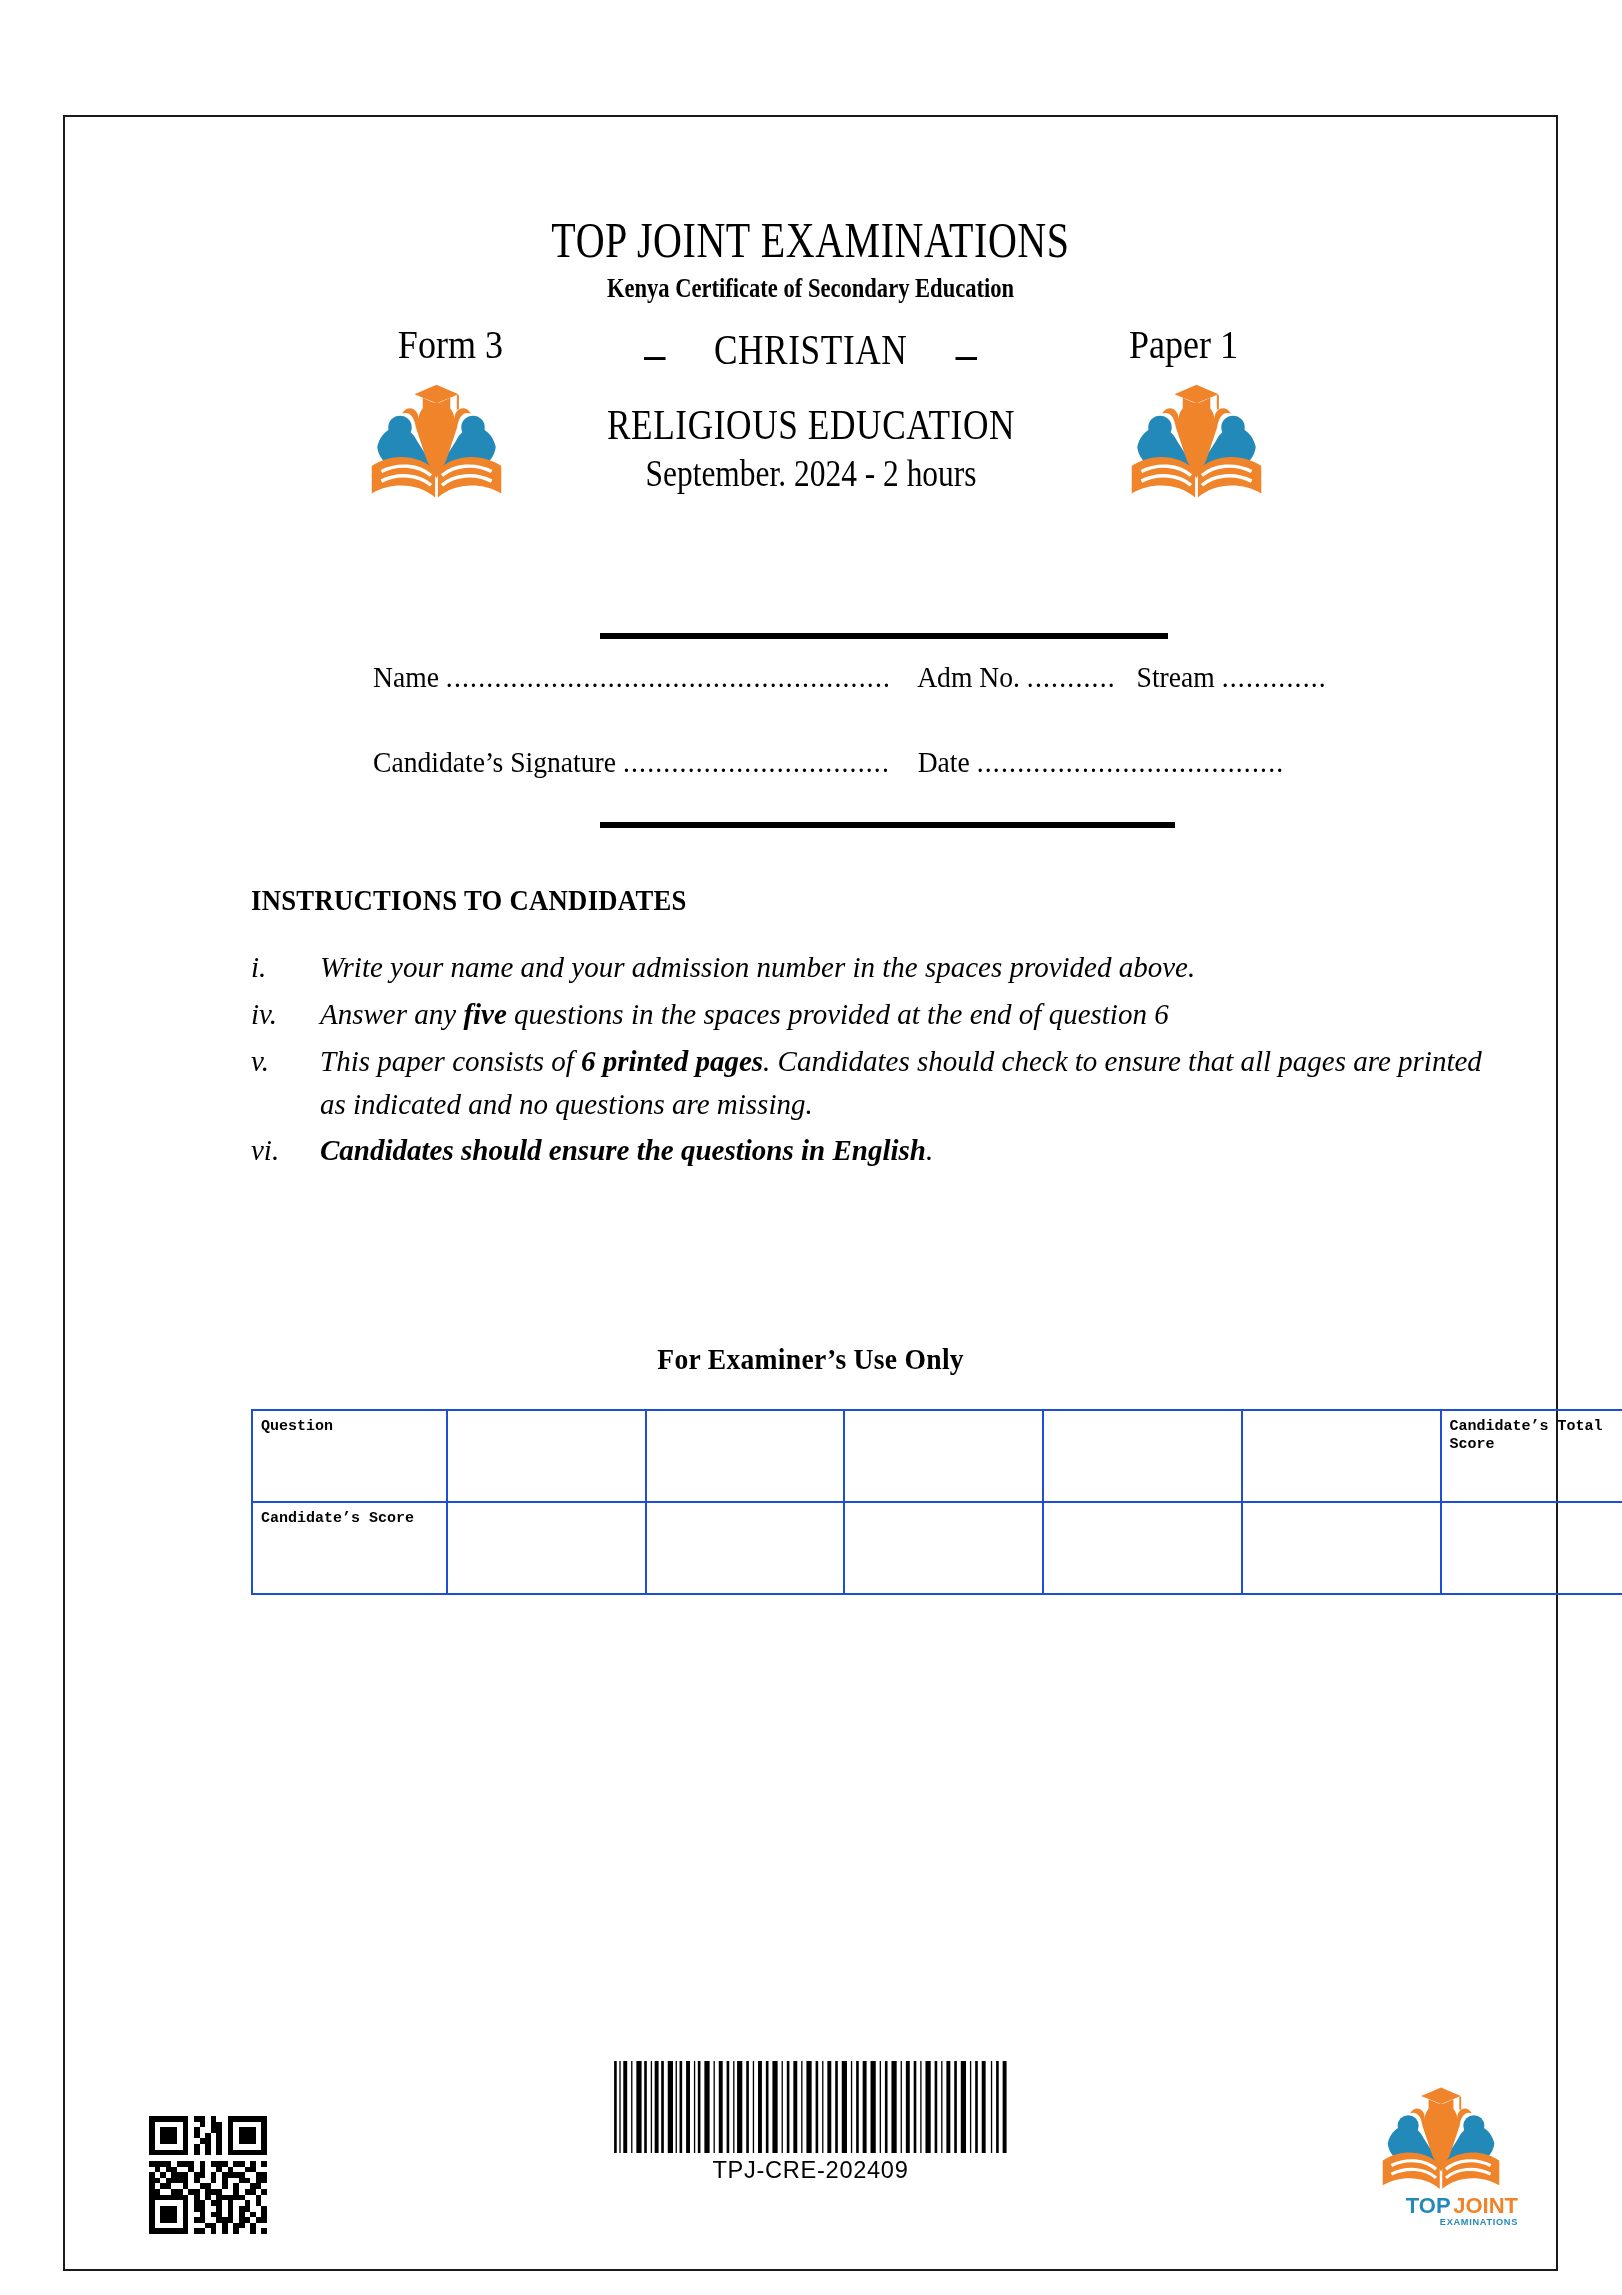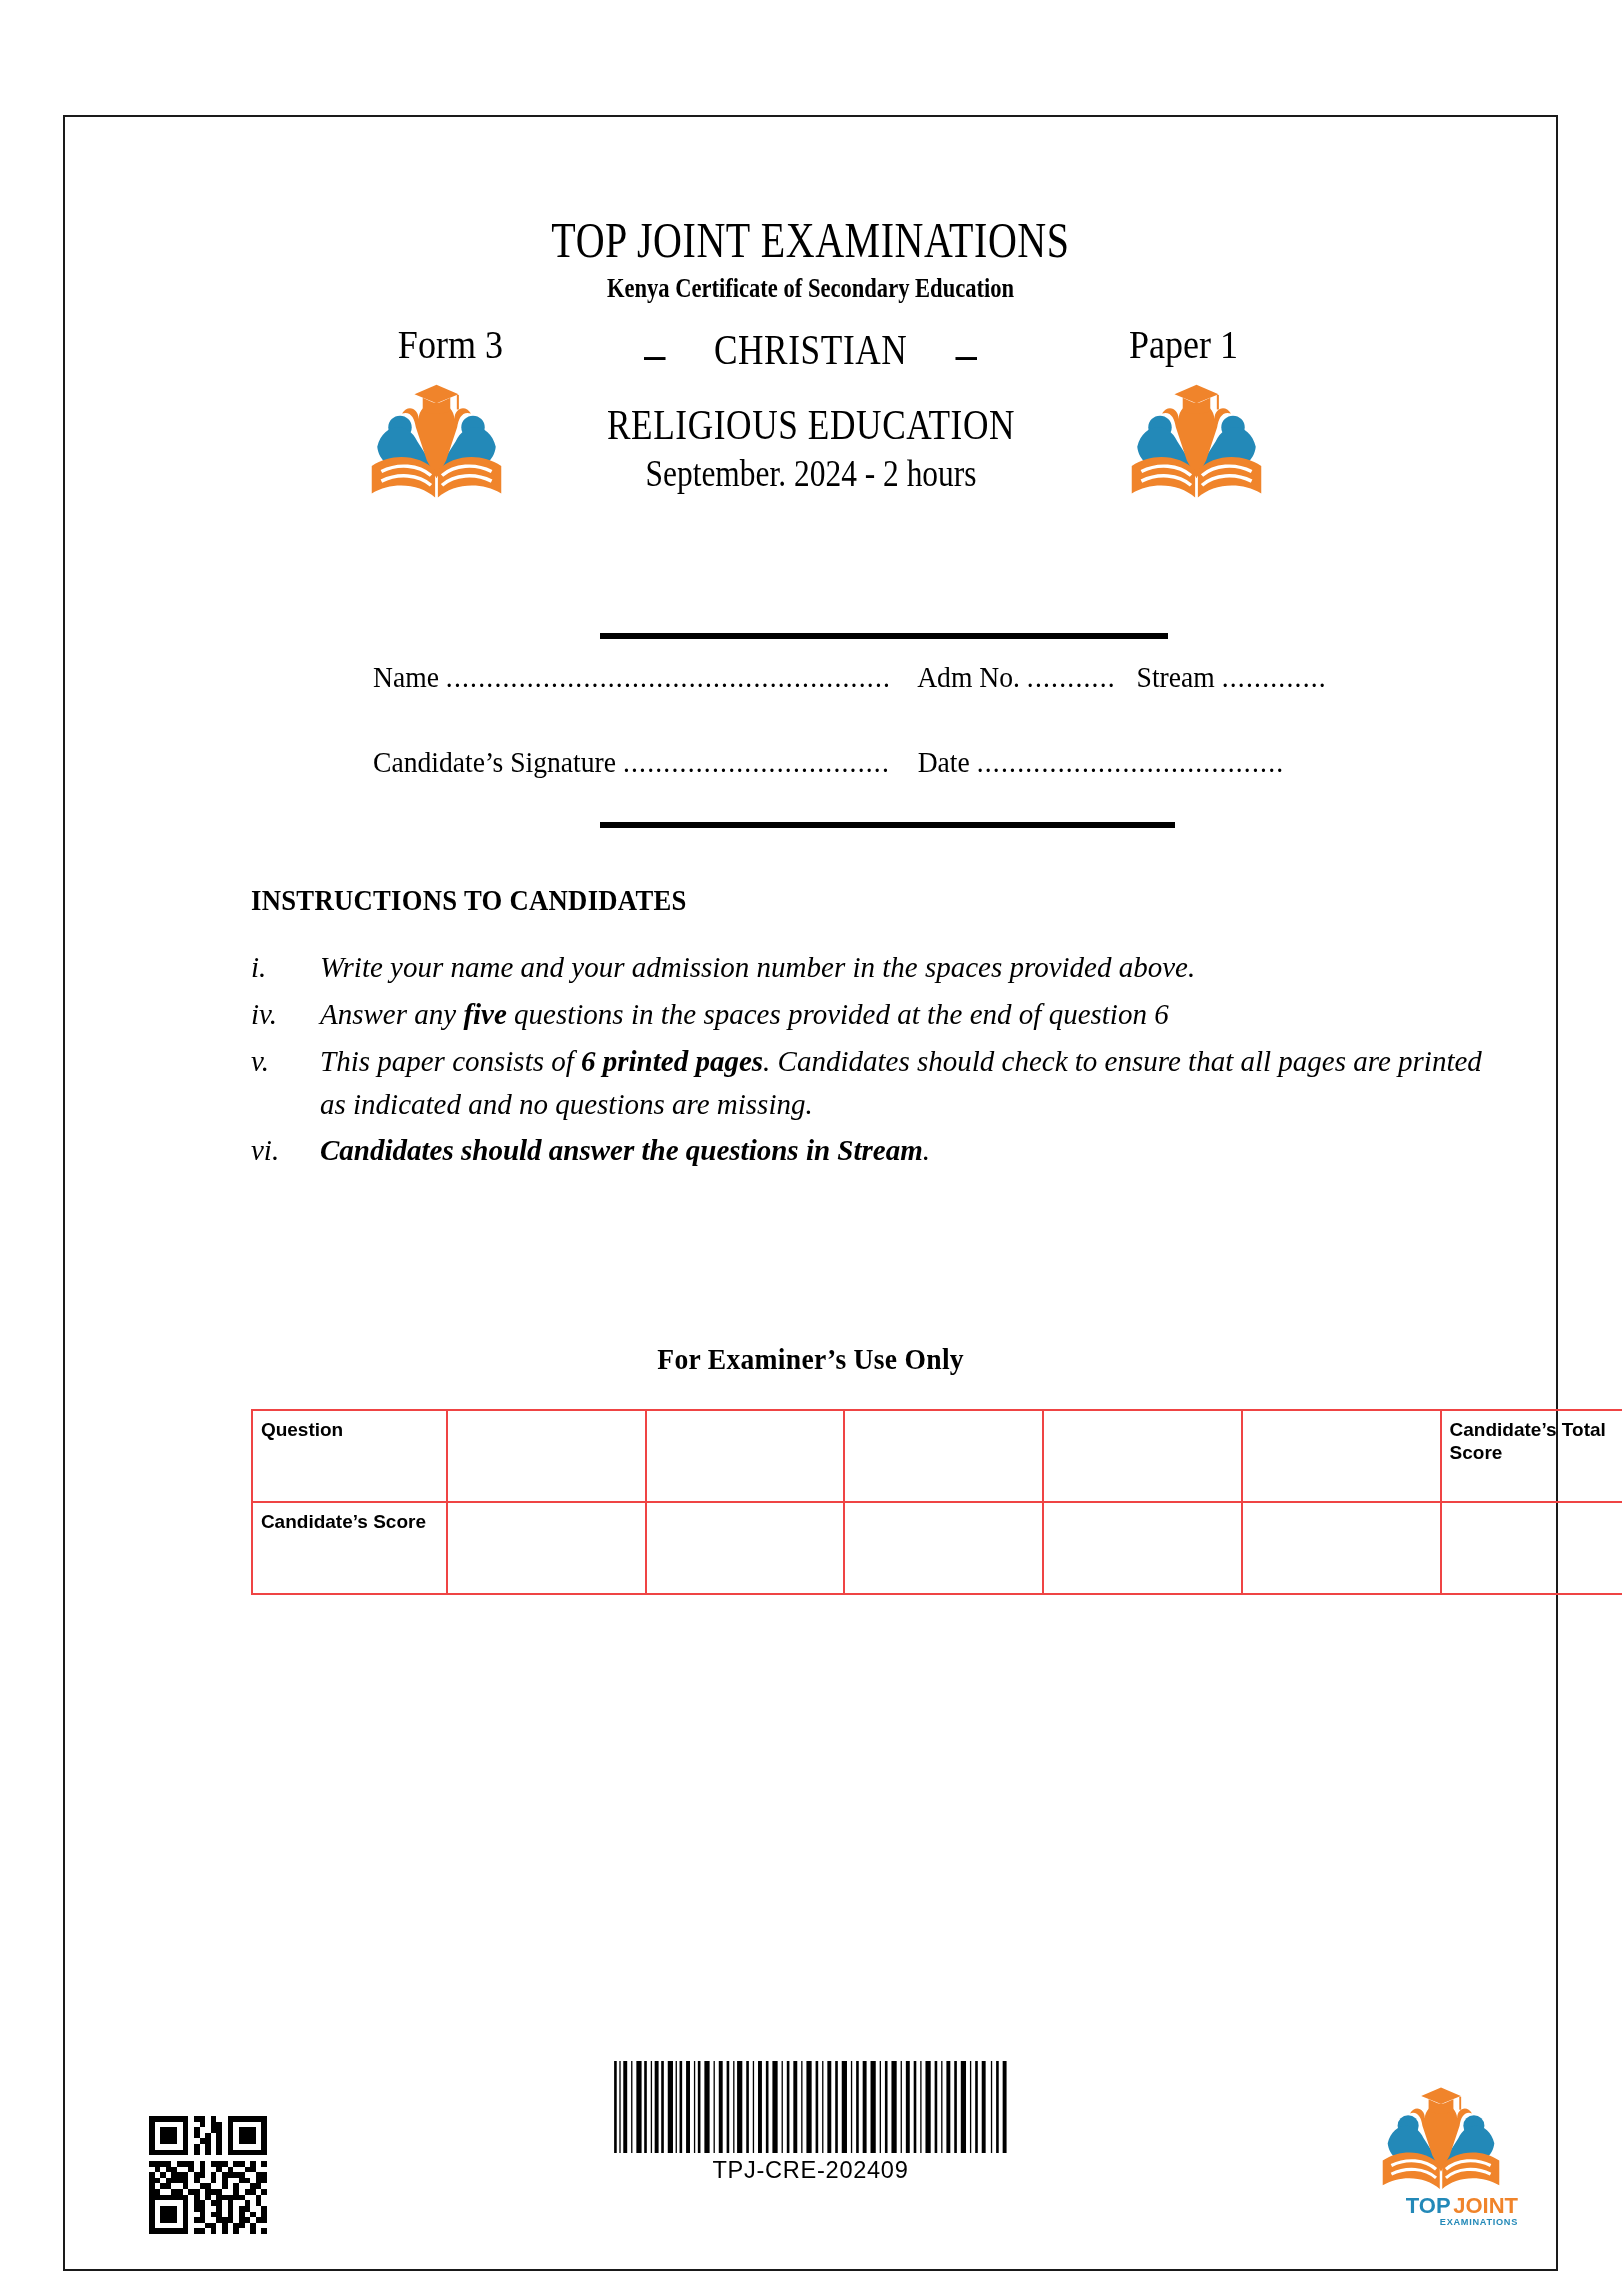--- a/index.html
+++ b/index.html
@@ -203,24 +203,24 @@
 
   #examiner-table {
     position: absolute;
     left: 186px;
     top: 1292px;
     width: 1247px;
     border-collapse: collapse;
     table-layout: fixed;
   }
   #examiner-table td {
-    border: 2px solid #ef4444;
-    font-family: Liberation Sans, sans-serif;
+    border: 2px solid #1d4ed8;
+    font-family: Liberation Mono, monospace;
     font-weight: bold;
-    font-size: 19px;
+    font-size: 15px;
     line-height: 1.25;
     padding: 6.5px 7.9px;
     vertical-align: top;
     height: 77px;
   }
   #examiner-table td.lead { width: 177px; }
   #examiner-table td.blank { width: 181px; }
   #examiner-table td.total { width: 178px; }
 
   
@@ -367,21 +367,21 @@
         <div class="instr-item">
           <span class="instr-num">iv.</span>
           <span class="instr-text">Answer any <b>five</b> questions in the spaces provided at the end of question 6</span>
         </div>
         <div class="instr-item">
           <span class="instr-num">v.</span>
           <span class="instr-text">This paper consists of <b>6 printed pages</b>. Candidates should check to ensure that all pages are printed as indicated and no questions are missing.</span>
         </div>
         <div class="instr-item">
           <span class="instr-num">vi.</span>
-          <span class="instr-text"><b>Candidates should answer the questions in Stream</b>.</span>
+          <span class="instr-text"><b>Candidates should ensure the questions in English</b>.</span>
         </div>
       </div>
   </div>
 
   <div id="examiner-heading">
     <span>For Examiner’s Use Only</span>
   </div>
 
   <table id="examiner-table">
     <tbody>

